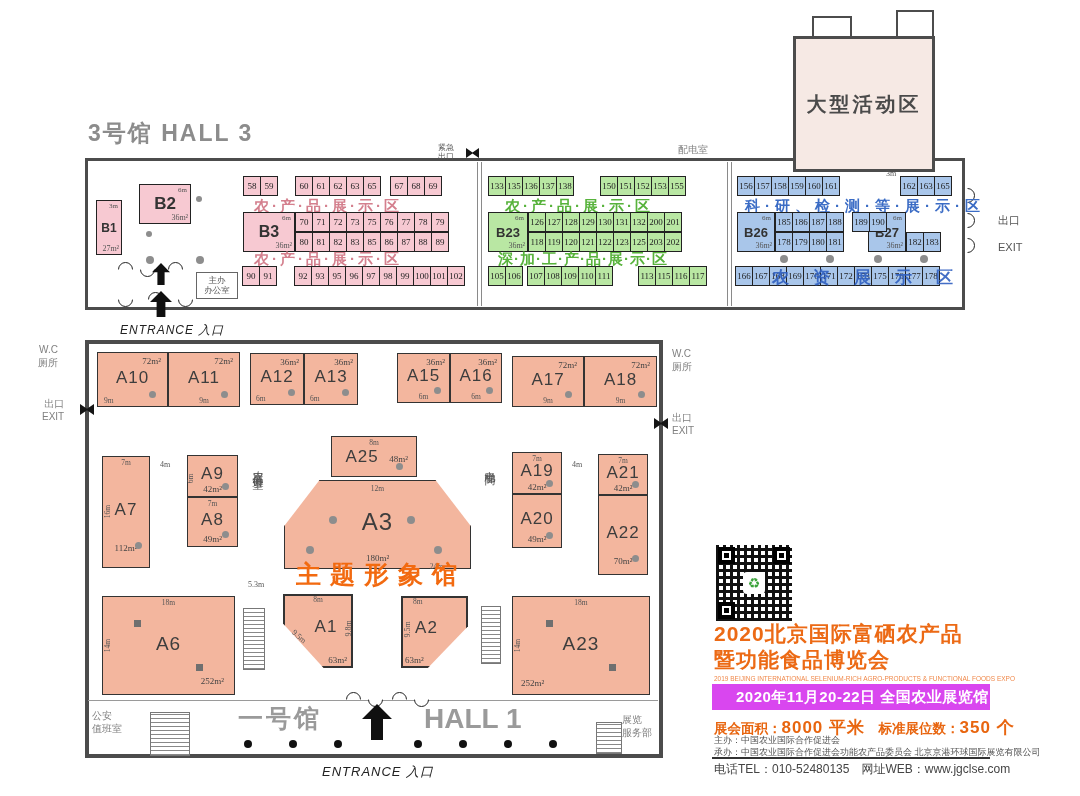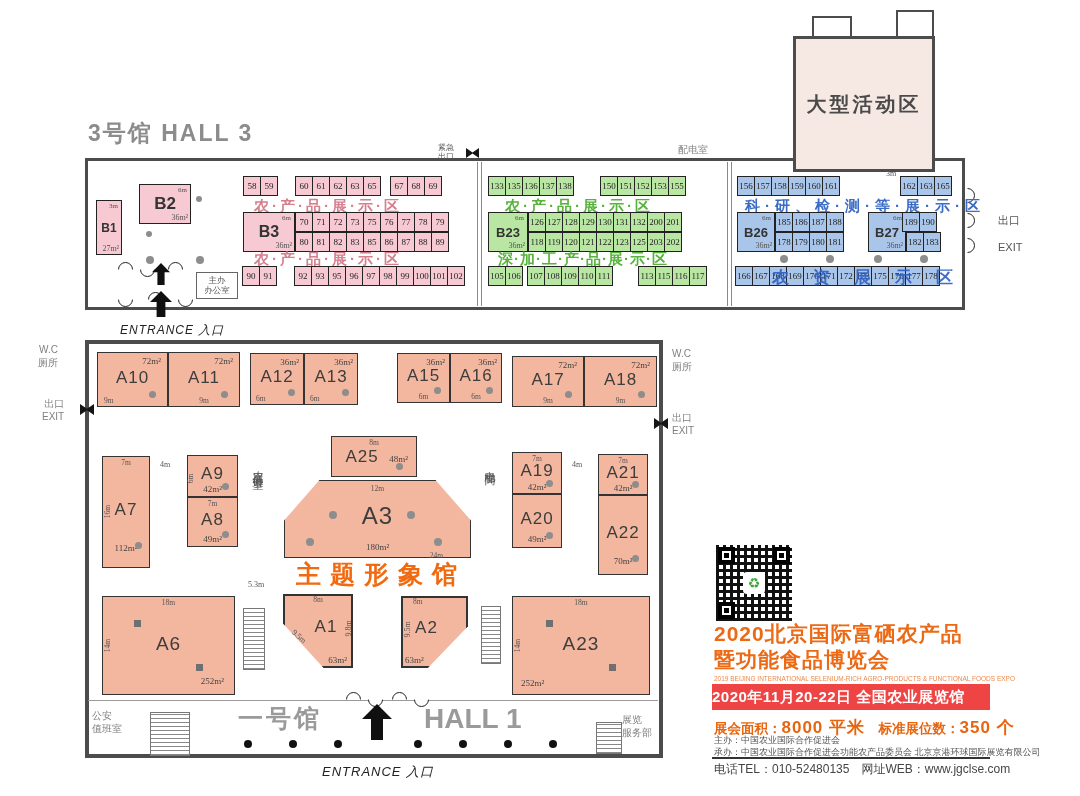--- a/index.html
+++ b/index.html
@@ -74,22 +74,22 @@
   
   .qr{position:absolute;width:76px;height:76px;background:
       repeating-linear-gradient(90deg,#111 0 3px,transparent 3px 7px),
       repeating-linear-gradient(0deg,#111 0 3px,transparent 3px 7px);}
   .qrf{position:absolute;width:17px;height:17px;border:4px solid #000;background:#fff;box-sizing:border-box;}
   .qrf::after{content:"";position:absolute;left:2px;top:2px;width:5px;height:5px;background:#000;}
   .qrc{position:absolute;width:22px;height:22px;background:#fff;border-radius:4px;display:flex;
        align-items:center;justify-content:center;color:#3aa33a;font-size:14px;}
   .ititle{position:absolute;font-size:21px;font-weight:bold;color:#ec6a15;letter-spacing:1px;white-space:nowrap;}
   .isub{position:absolute;font-size:6.5px;color:#f0884a;white-space:nowrap;}
-  .ibanner{position:absolute;background:#ef4444;color:#fff;font-size:15px;font-weight:bold;
-           display:flex;align-items:center;padding:0 0;letter-spacing:.5px;white-space:nowrap;box-sizing:border-box;}
+  .ibanner{position:absolute;background:#d946ef;color:#fff;font-size:15px;font-weight:bold;
+           display:flex;align-items:center;padding:0 24px;letter-spacing:.5px;white-space:nowrap;box-sizing:border-box;}
   .istats{position:absolute;color:#e8650f;font-weight:bold;font-size:13.5px;white-space:nowrap;}
   .istats .bignum{font-size:17px;letter-spacing:1px;}
   .ismall{position:absolute;font-size:9px;color:#555;white-space:nowrap;}
   .irule{position:absolute;height:2px;background:#333;}
   .icontact{position:absolute;font-size:12px;color:#444;white-space:nowrap;}
 </style>
 </head>
 <body>
 
 <div class="stage">
@@ -286,21 +286,21 @@
       <div class="cell">178</div>
       <div class="cell">179</div>
       <div class="cell">180</div>
       <div class="cell">181</div>
     </div>
   <div class="bb blue" style="left:868px;top:212px;width:38px;height:40px;">
     <span class="nm" style="font-size:13px;">B27</span>
     <span class="dt">6m</span>
     <span class="ar">36m²</span>
   </div>
-  <div class="cellrow bluez" style="left:902px;top:212px;">
+  <div class="cellrow bluez" style="left:852px;top:212px;">
       <div class="cell">189</div>
       <div class="cell">190</div>
     </div>
   <div class="cellrow bluez" style="left:906px;top:232px;">
       <div class="cell">182</div>
       <div class="cell">183</div>
     </div>
   <div class="cellrow bluez" style="left:735px;top:266px;">
       <div class="cell">166</div>
       <div class="cell">167</div>
@@ -411,21 +411,21 @@
   </div>
   <div class="vtext" style="left:250px;top:462px;">农展值班室</div>
   <div class="dimfree" style="left:248px;top:580px;">5.3m</div>
 
   <div class="ab" style="left:331px;top:436px;width:86px;height:41px;">
     <span class="dt">8m</span>
     <span class="nm" style="transform:translate(-12px,-50%);">A25</span>
     <span class="ar" style="left:auto;right:8px;bottom:12px;">48m²</span>
   </div>
 
-  <div class="ab noname" style="left:284px;top:480px;width:187px;height:78px;border:none;background:transparent;">
+  <div class="ab noname" style="left:284px;top:480px;width:187px;height:89px;border:none;background:transparent;">
     <div style="position:absolute;inset:0;background:#f3b69e;border:1.6px solid #333;box-sizing:border-box;
                 clip-path:polygon(0 100%,0 52%,19% 0,81% 0,100% 52%,100% 100%);"></div>
     <span class="dt" style="top:4px;">12m</span>
     <span class="nm" style="font-size:24px;">A3</span>
     <span class="ar" style="left:0;right:0;text-align:center;bottom:6px;">180m²</span>
     <span class="db" style="text-align:right;padding-right:28px;bottom:-2px;">24m</span>
     <span class="pdot" style="left:24%;top:40%;"></span>
     <span class="pdot" style="left:66%;top:40%;"></span>
     <span class="pdot" style="left:12%;top:74%;"></span>
     <span class="pdot" style="left:80%;top:74%;"></span>

